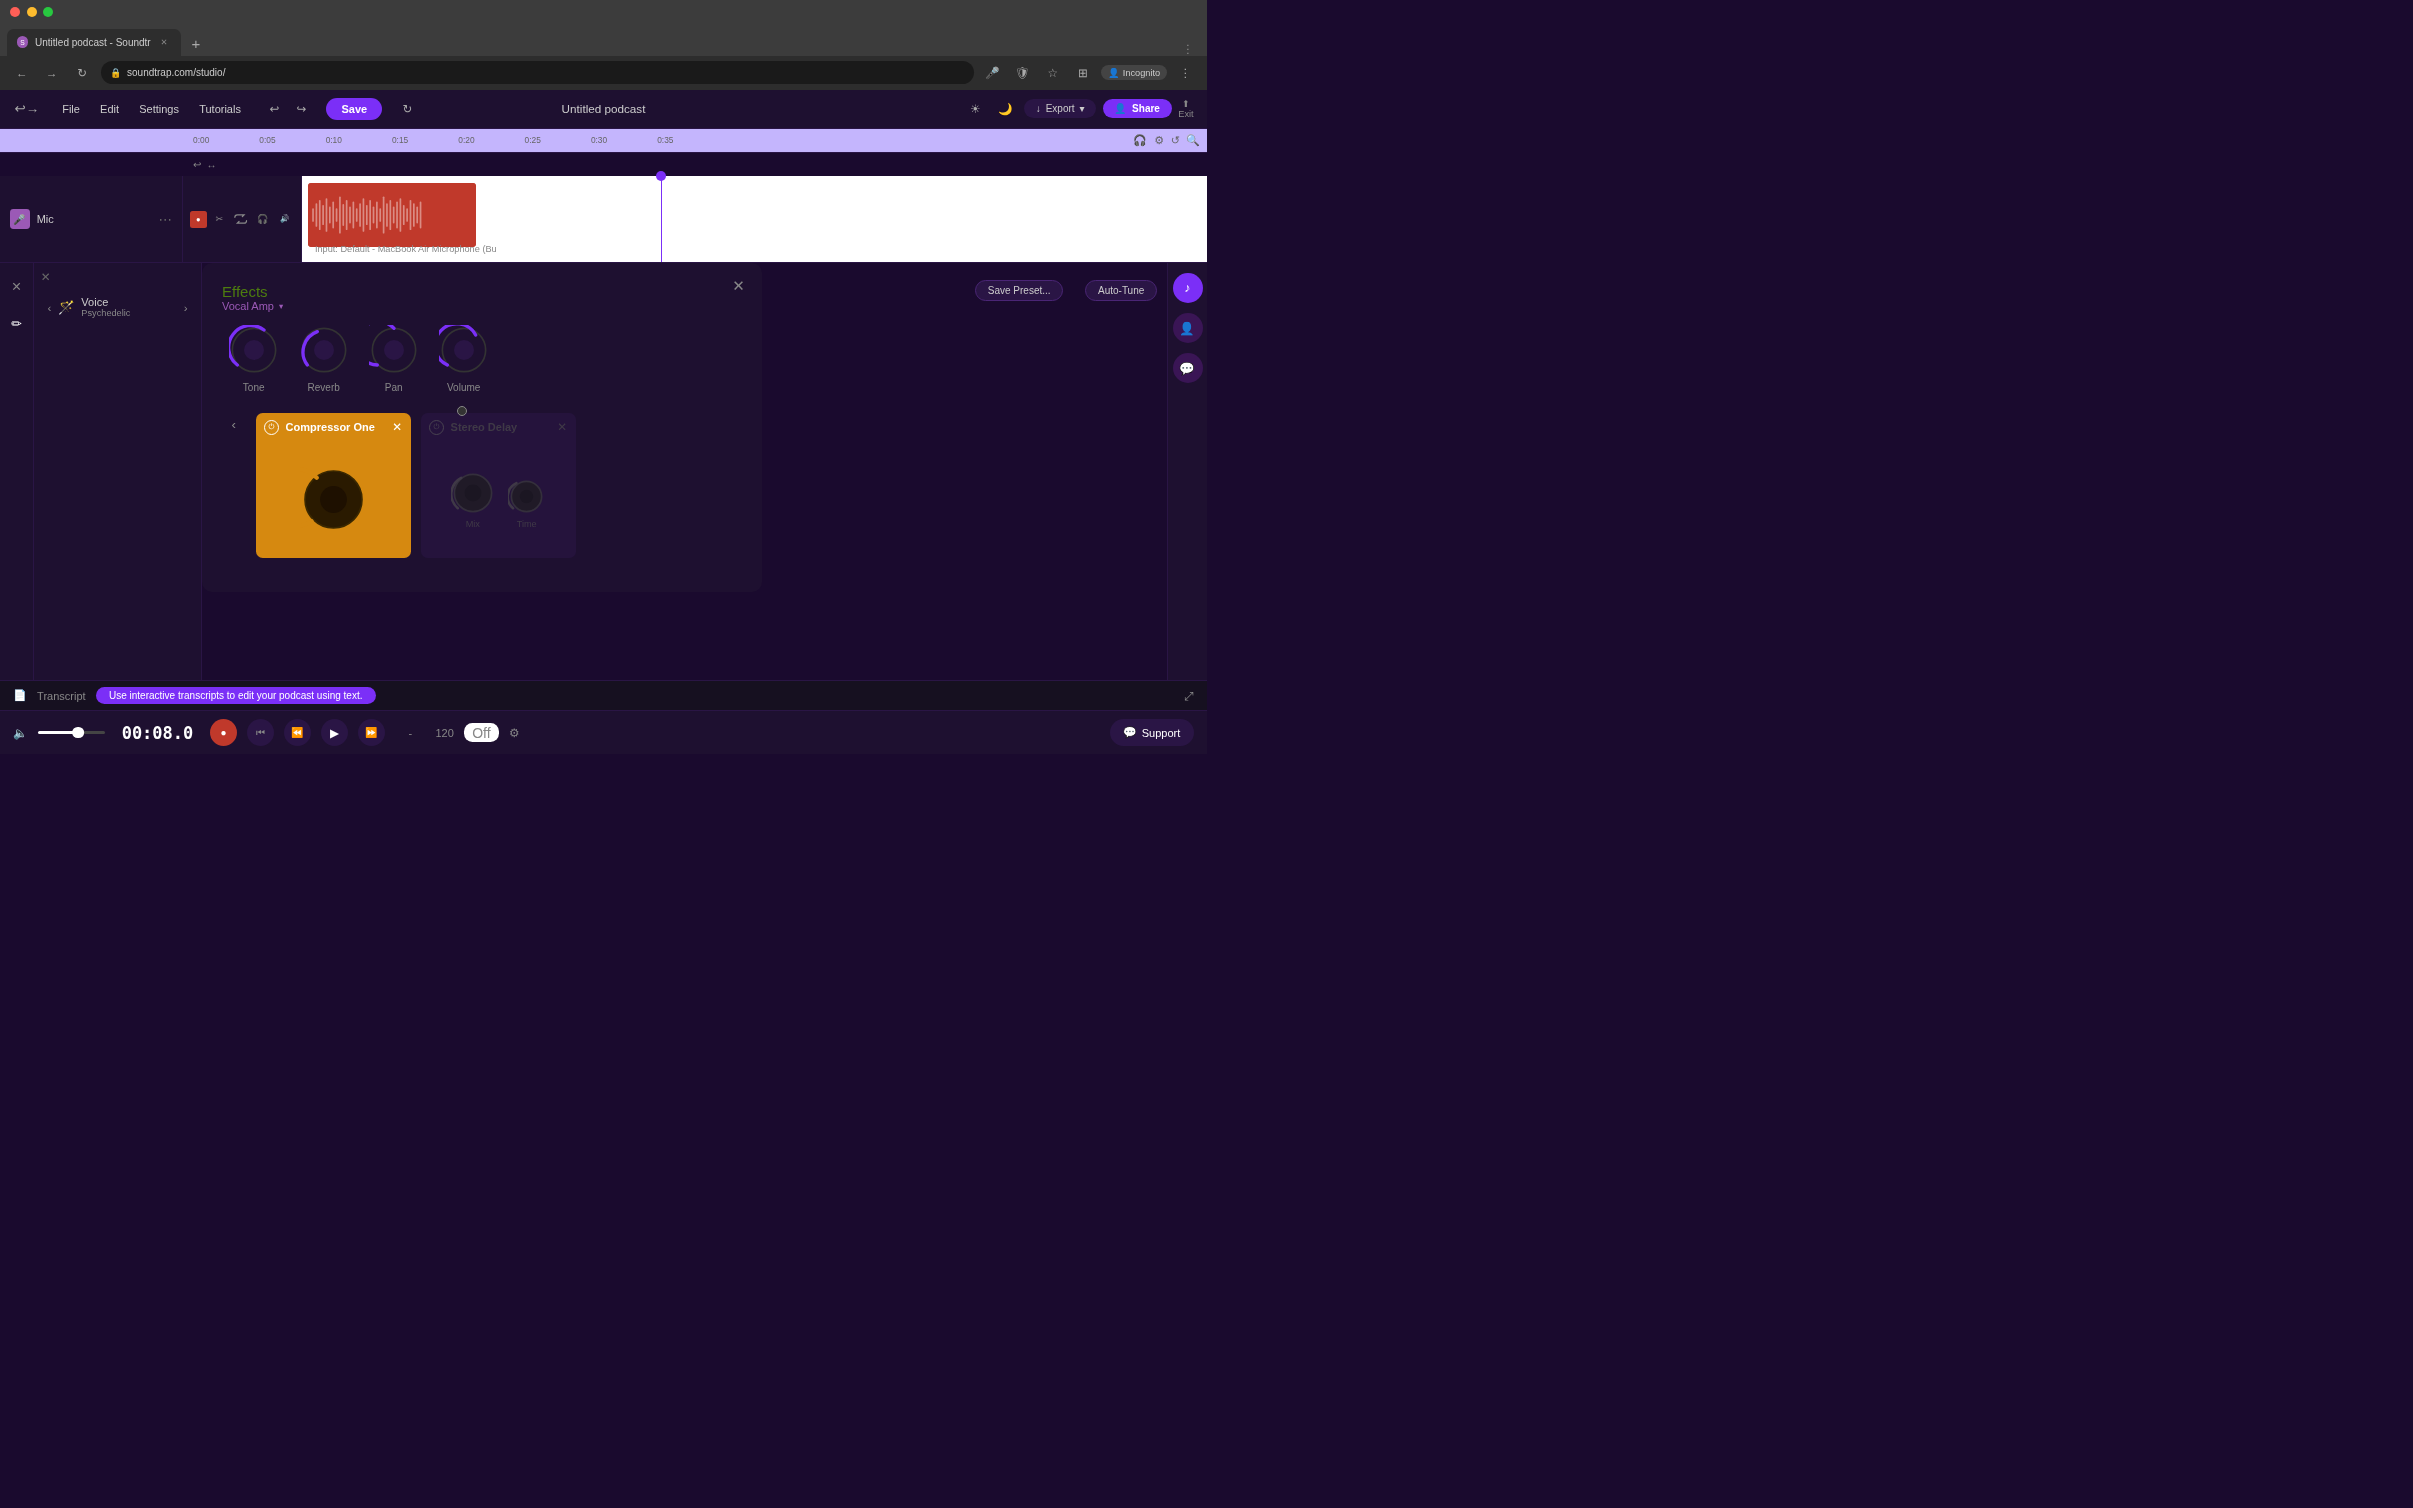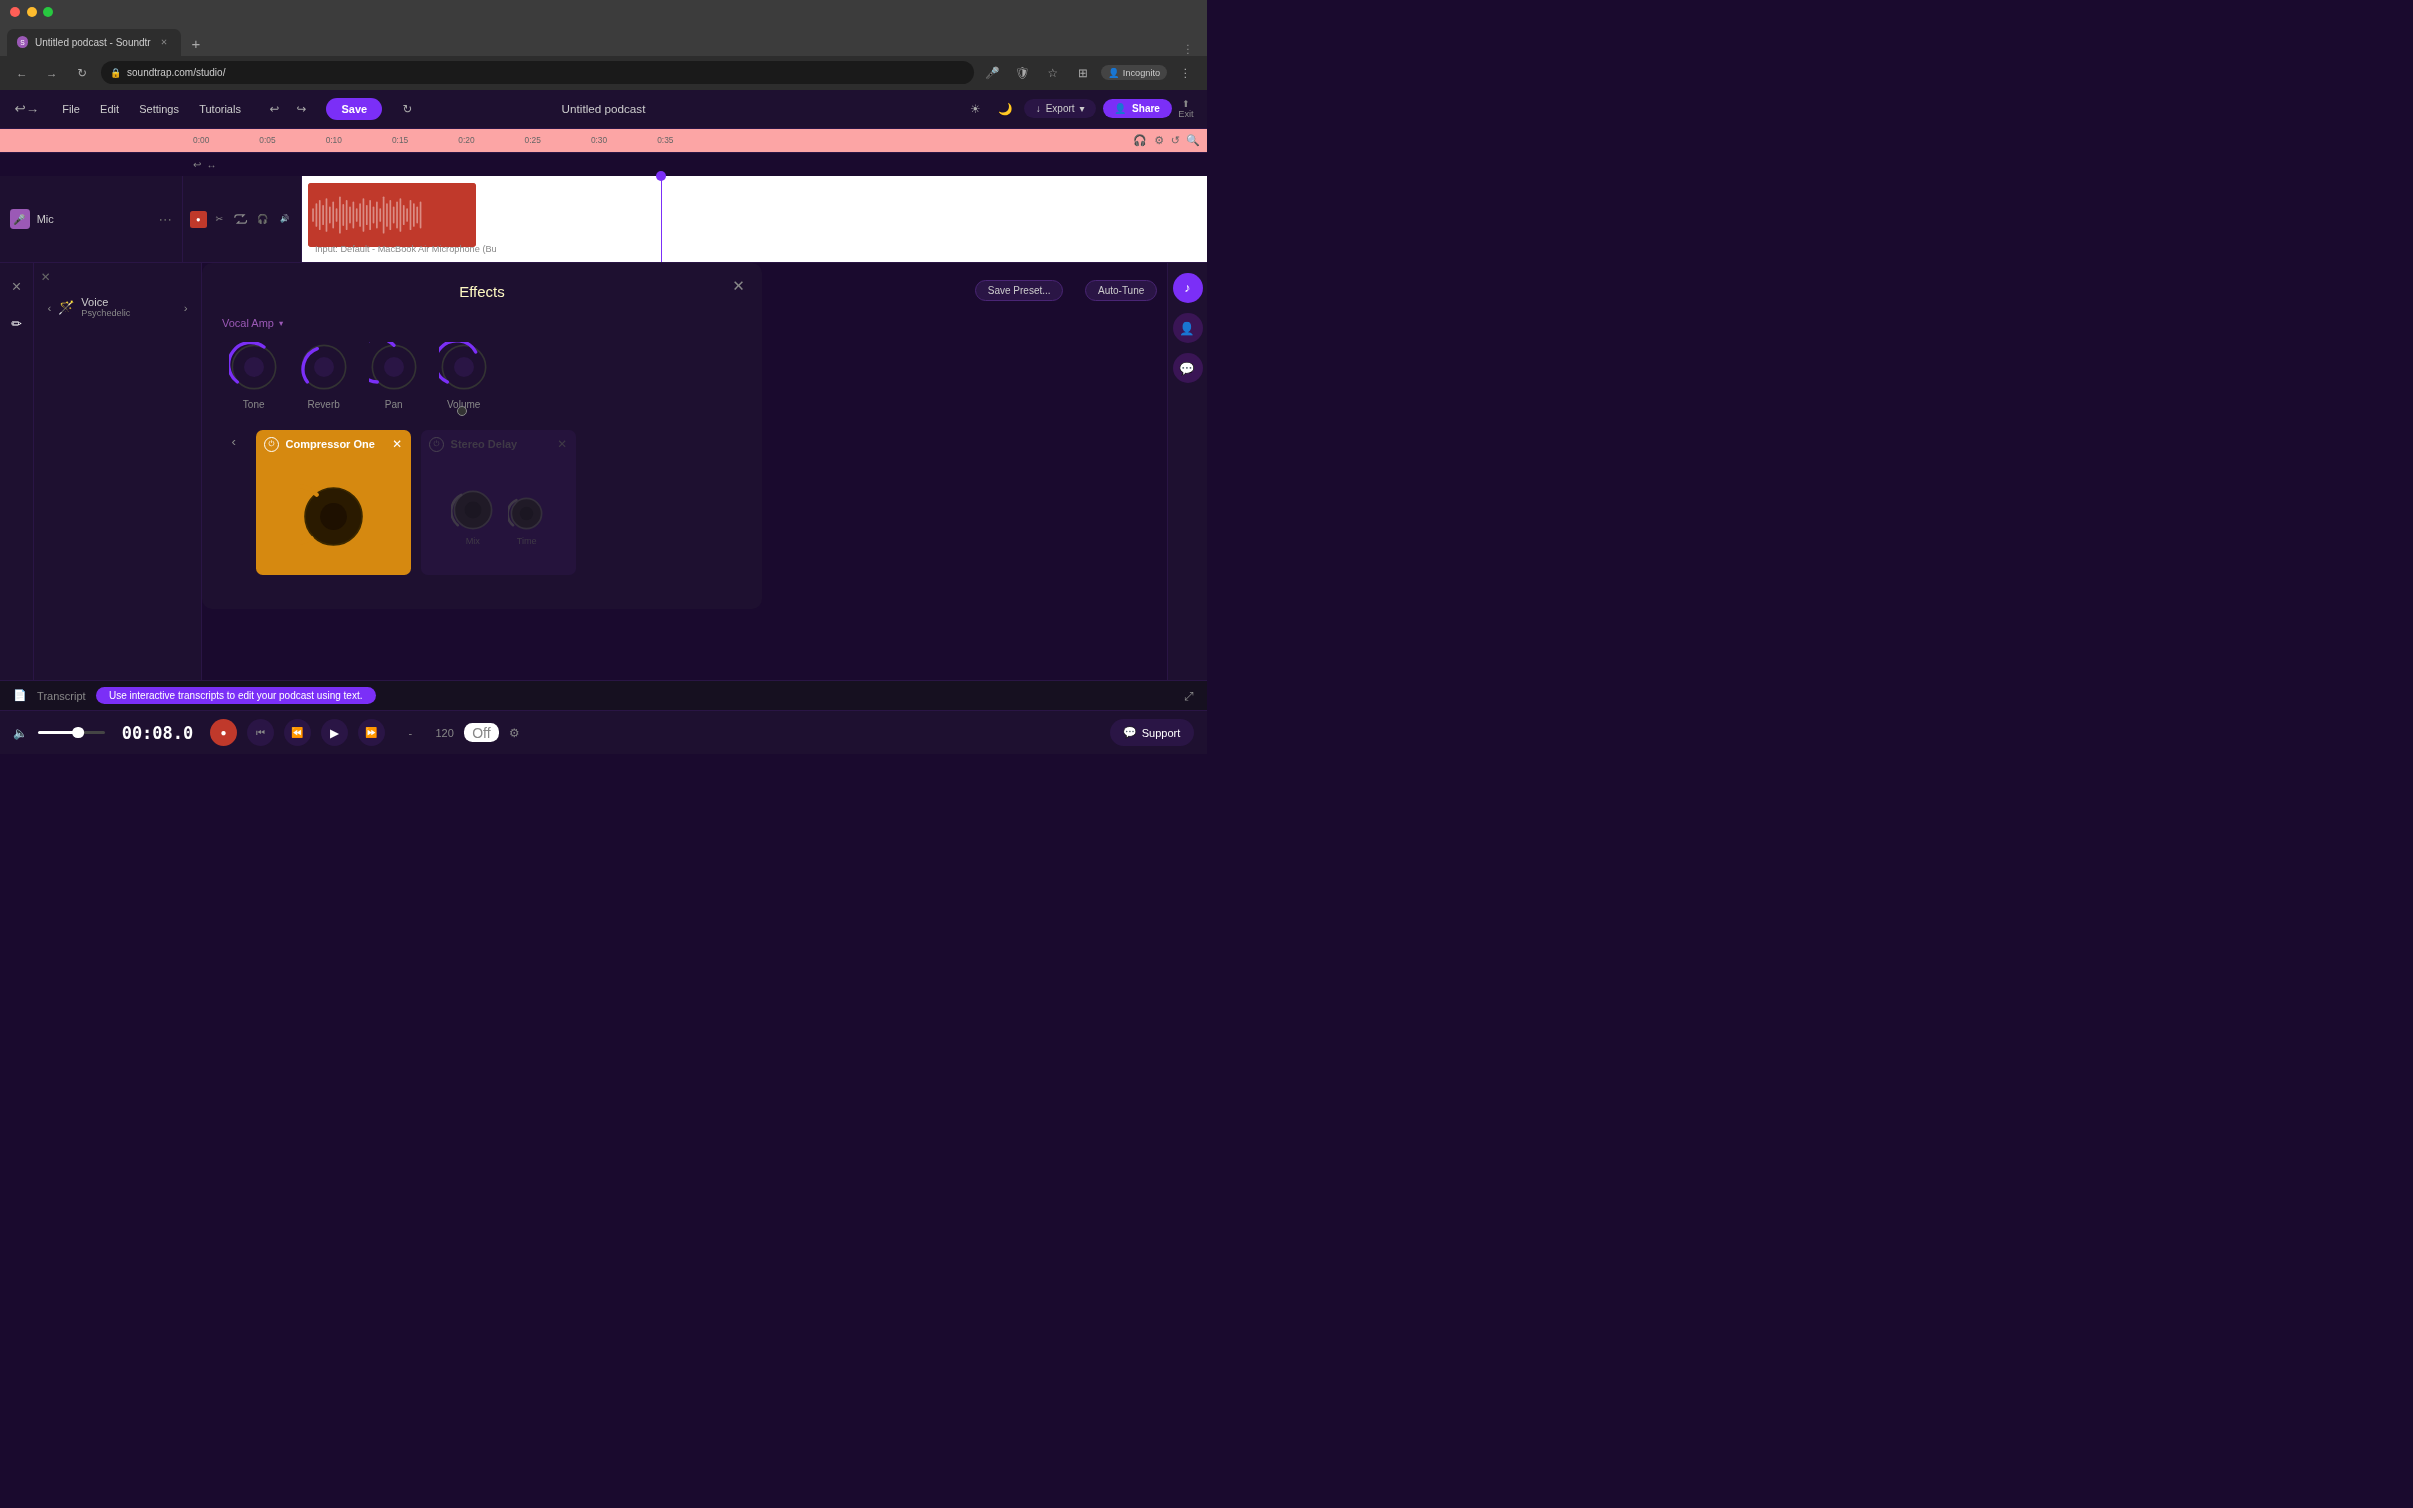--- a/index.html
+++ b/index.html
@@ -209,21 +209,21 @@
       height: 134px;
       background: #1a0a2e;
       position: relative;
       flex-shrink: 0;
       border-bottom: 0.8px solid #2a1545;
       display: flex;
       flex-direction: column;
     }
     .timeline-ruler {
       height: 23.5px;
-      background: #fca5a5;
+      background: #c4b5fd;
       display: flex;
       align-items: center;
       padding-left: 183px;
       gap: 0;
       position: relative;
       border-bottom: 0.8px solid #2a1545;
     }
     .ruler-marks {
       display: flex;
       gap: 0;
@@ -387,23 +387,22 @@
     }
     .modal-close {
       position: absolute;
       top: 13.4px; right: 13.4px;
       color: #888; font-size: 15px; cursor: pointer;
       width: 20px; height: 20px;
       display: flex; align-items: center; justify-content: center;
     }
     .effects-title {
       font-size: 15px;
-      color: #fef9c3;
-      text-align: center;
-      margin-bottom: 17px;
+      color: #4d7c0f;
+      text-align: left;
     }
     .vocal-amp-row {
       display: flex; align-items: center; gap: 5px;
       margin-bottom: 13.4px;
     }
     .vocal-amp-label {
       font-size: 11px;
       color: #9b59b6;
       cursor: pointer;
     }

